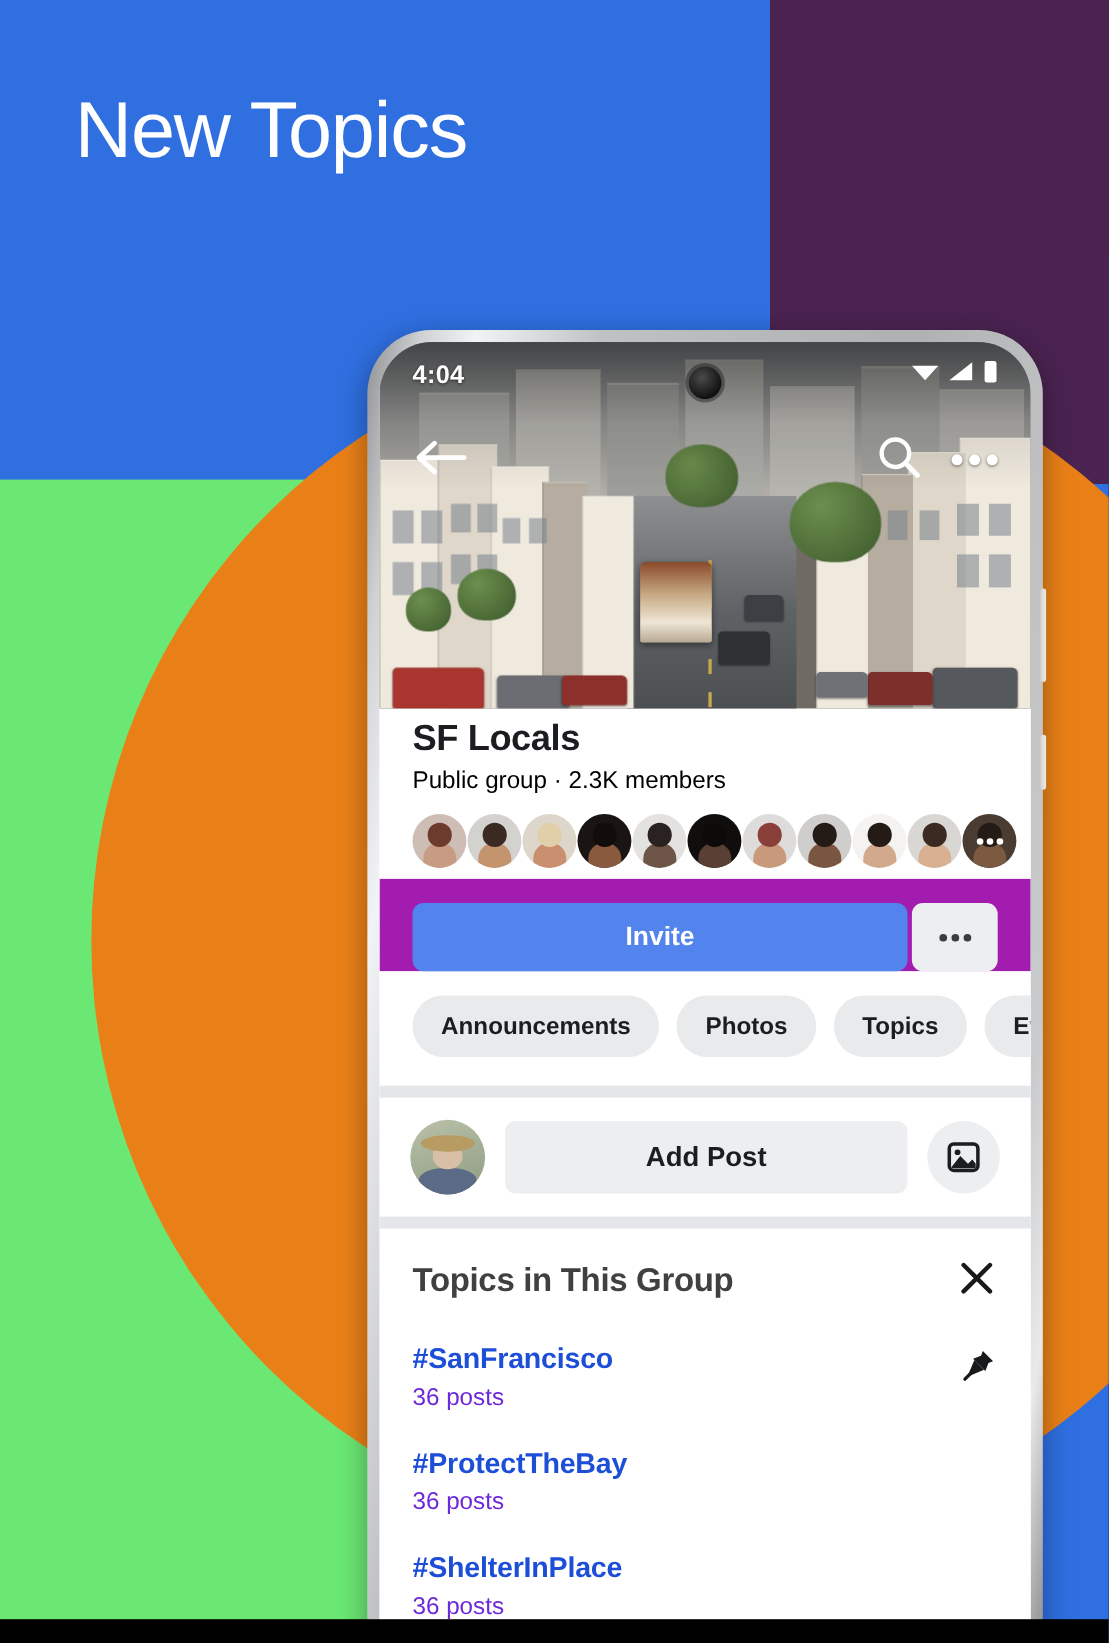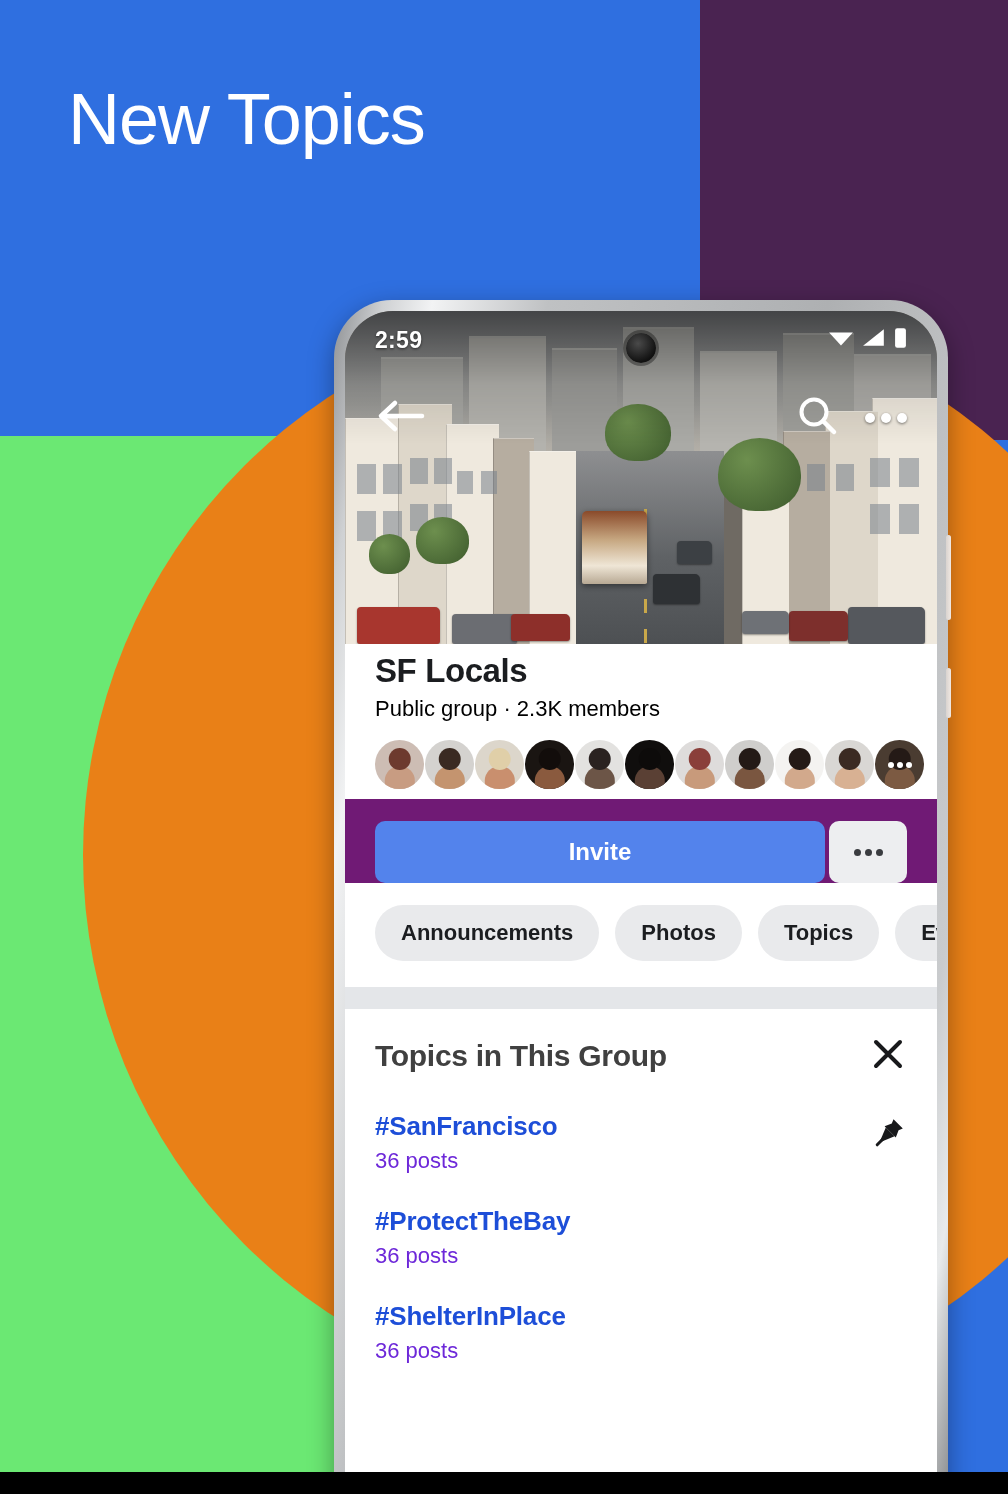--- a/index.html
+++ b/index.html
@@ -277,21 +277,21 @@
     display: flex; gap: 3px;
   }
   .avatar .more-dots i {
     width: 6px; height: 6px; border-radius: 50%; background: #fff; display: block;
   }
 
   .action-row {
     display: flex;
     gap: 4px;
     padding: 22px 30px 0 30px;
-    background: #701a75;
+    background: #a21caf;
   }
   .invite-btn {
     flex: 1;
     height: 62px;
     border-radius: 10px;
     background: #5383EC;
     color: #fff;
     font-size: 24px;
     font-weight: 700;
     display: flex;
@@ -515,21 +515,21 @@
           <div class="car" style="left:56%;bottom:24%;width:6%;height:7%;background:#3c4044;"></div>
           <div class="car" style="right:2%;bottom:0%;width:13%;height:11%;background:#55585d;"></div>
           <div class="car" style="right:15%;bottom:1%;width:10%;height:9%;background:#7d2f2c;"></div>
           <div class="car" style="right:25%;bottom:3%;width:8%;height:7%;background:#6e7176;"></div>
         </div>
         <div class="cover-shade"></div>
 
         <div class="punch-hole"></div>
 
         <div class="statusbar">
-          <div class="status-time">2:59</div>
+          <div class="status-time">4:04</div>
           <div class="status-icons">
             <span>
               <svg width="26" height="20" viewBox="0 0 24 18">
                   <path d="M1 4 L12 16 L23 4 Z" fill="#fff"></path>
                 </svg>
             </span>
             <span>
               <svg width="24" height="20" viewBox="0 0 22 18">
                   <path d="M1 16 L20 16 L20 1 Z" fill="#fff"></path>
                 </svg>
@@ -631,20 +631,35 @@
 
       <div class="chip-row">
           <div class="chip">Announcements</div>
           <div class="chip">Photos</div>
           <div class="chip">Topics</div>
           <div class="chip">Events</div>
         </div>
 
       <div class="divider"></div>
 
+      <div class="composer">
+        <div class="composer-avatar">
+          <span class="body2"></span>
+          <span class="head2"></span>
+          <span class="hat"></span>
+        </div>
+        <div class="addpost">Add Post</div>
+        <div class="photo-btn">
+          <svg width="36" height="36" viewBox="0 0 36 36">
+            <rect x="5" y="6" width="26" height="24" rx="4" stroke="#1b1d20" stroke-width="3.2" fill="none"></rect>
+            <circle cx="12.5" cy="13.5" r="2.6" fill="#1b1d20"></circle>
+            <path d="M7 27 L15 17 L22 24 L26 20 L29 24 L29 28 L7 28 Z" fill="#1b1d20"></path>
+          </svg>
+        </div>
+      </div>
 
       <div class="divider"></div>
 
       <div class="topics">
         <div class="topics-head">
           <div class="topics-title">Topics in This Group</div>
           <span>
             <svg width="38" height="38" viewBox="0 0 38 38">
               <path d="M7 7 L31 31 M31 7 L7 31" stroke="#18191b" stroke-width="4" stroke-linecap="round"></path>
             </svg>

